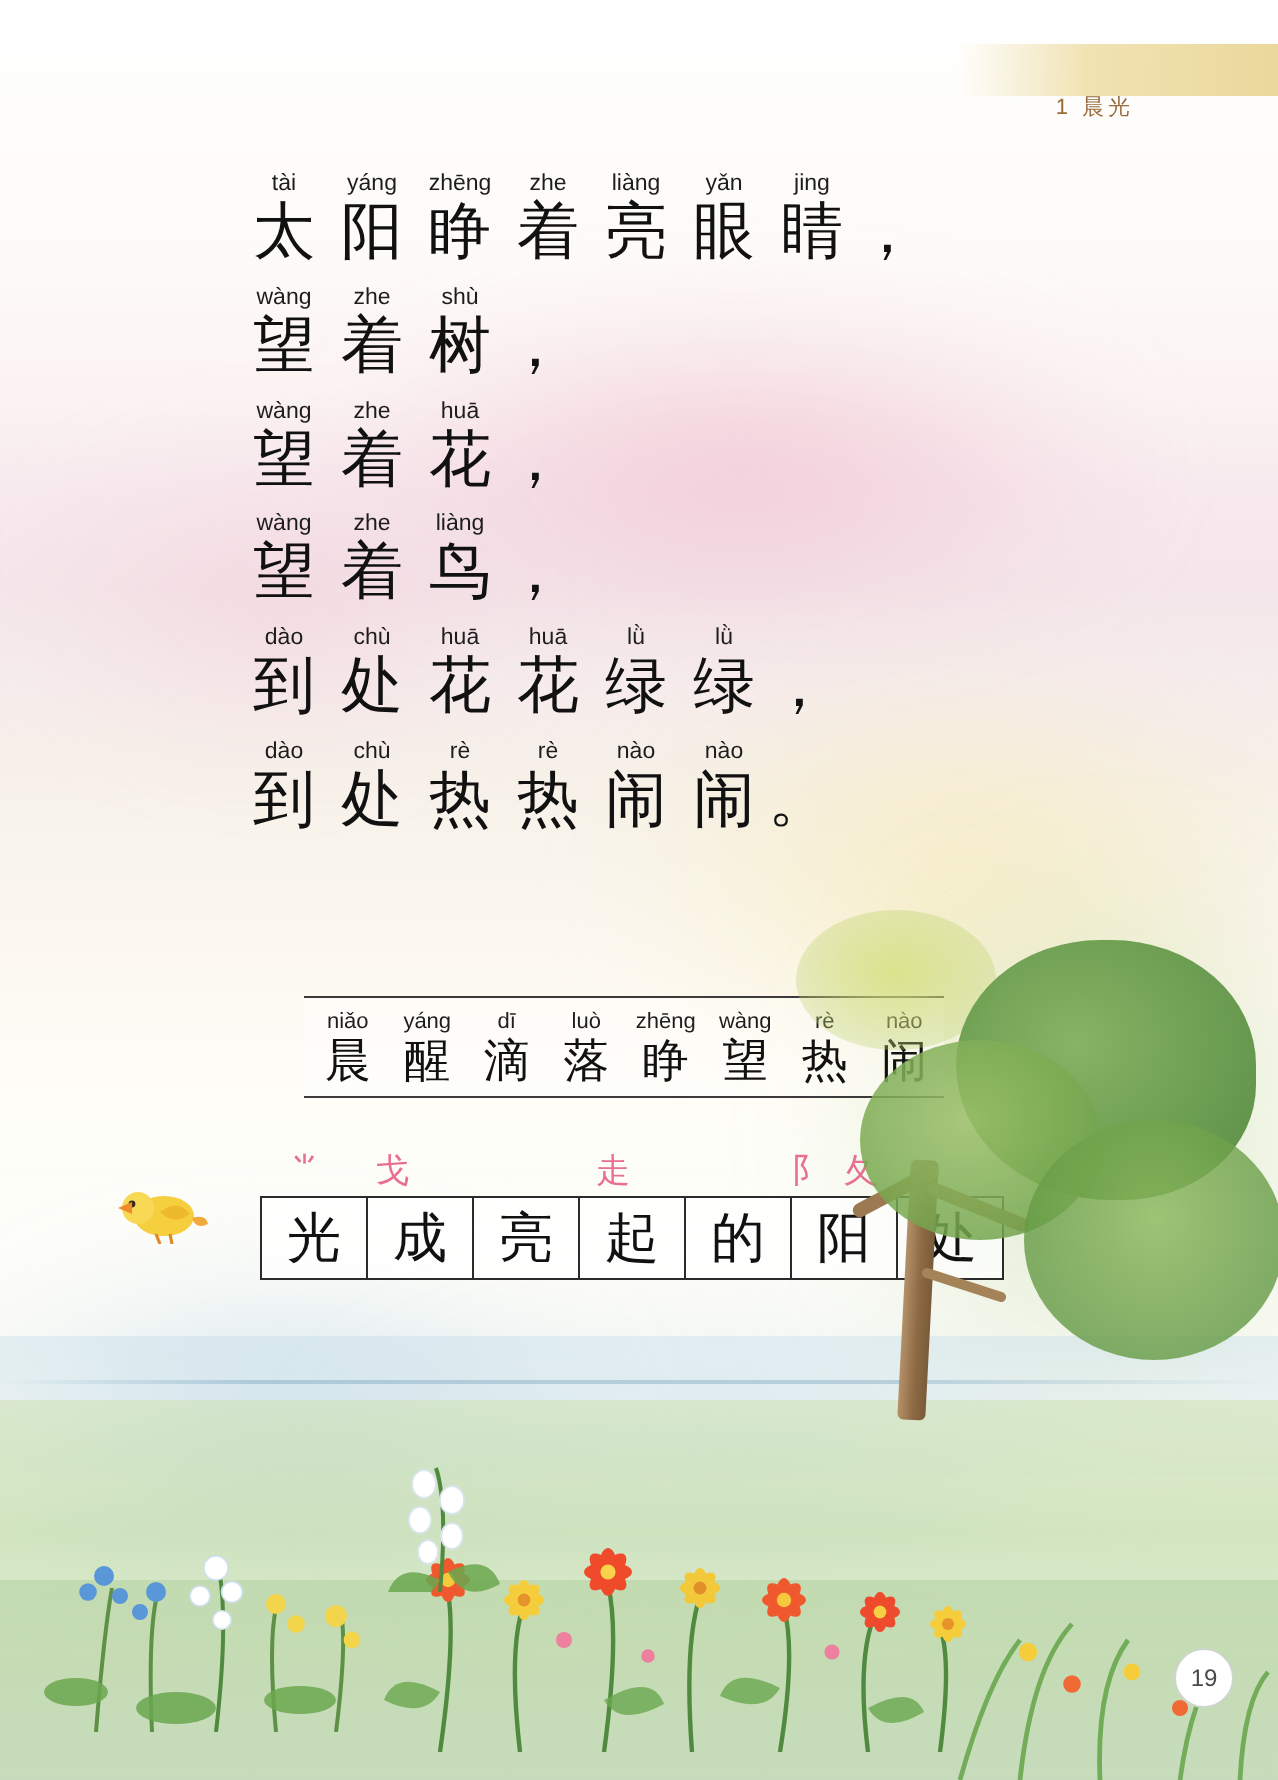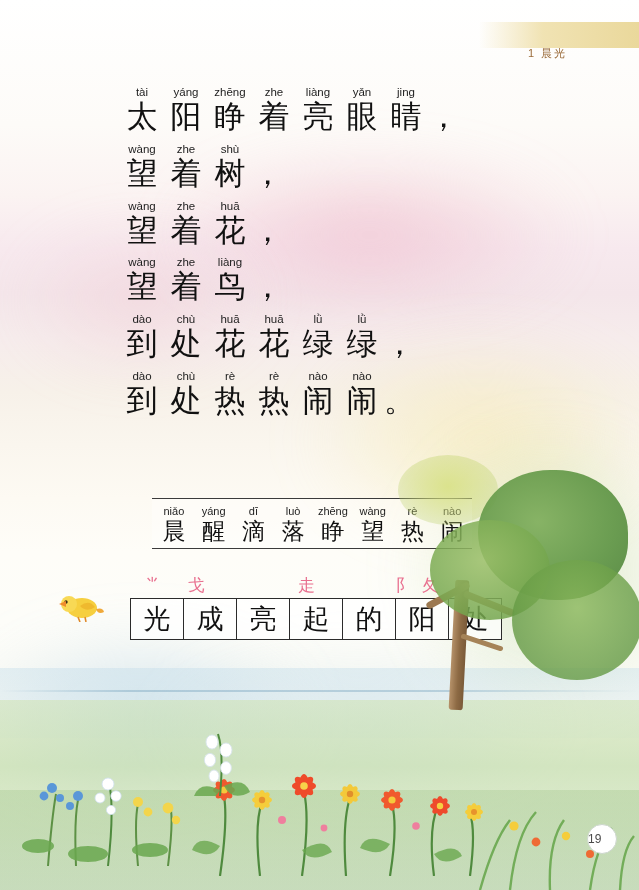--- a/index.html
+++ b/index.html
@@ -270,21 +270,21 @@
     position: absolute;
     right: 22px;
     bottom: 36px;
     width: 28px;
     height: 28px;
     border-radius: 50%;
     background: #ffffff;
     border: 1px solid #cdd6cd;
     display: flex;
     align-items: center;
-    justify-content: flex-start;
+    justify-content: center;
     font-family: "Liberation Sans", sans-serif;
     font-size: 12px;
     color: #4a4a4a;
   }
 </style>
 </head>
 <body>
 
 <div class="page">
 

